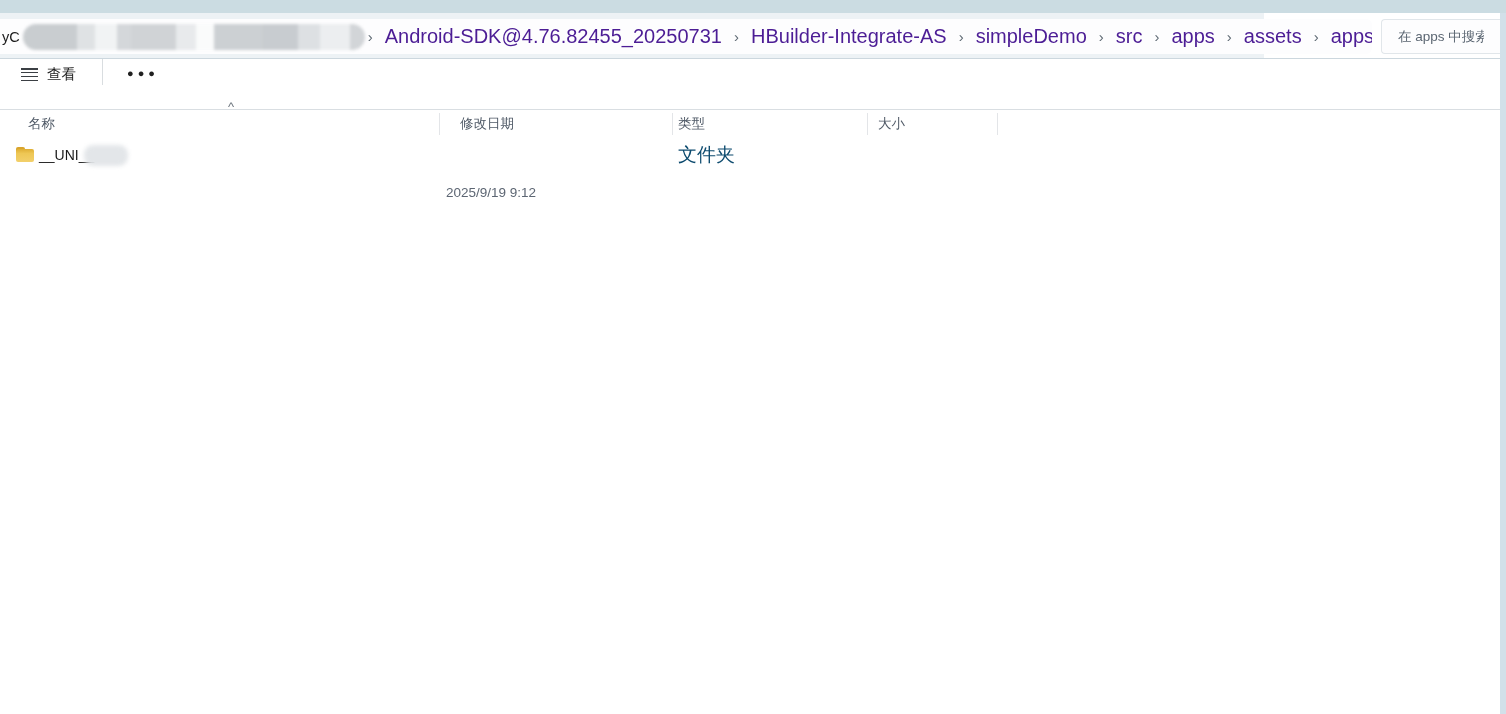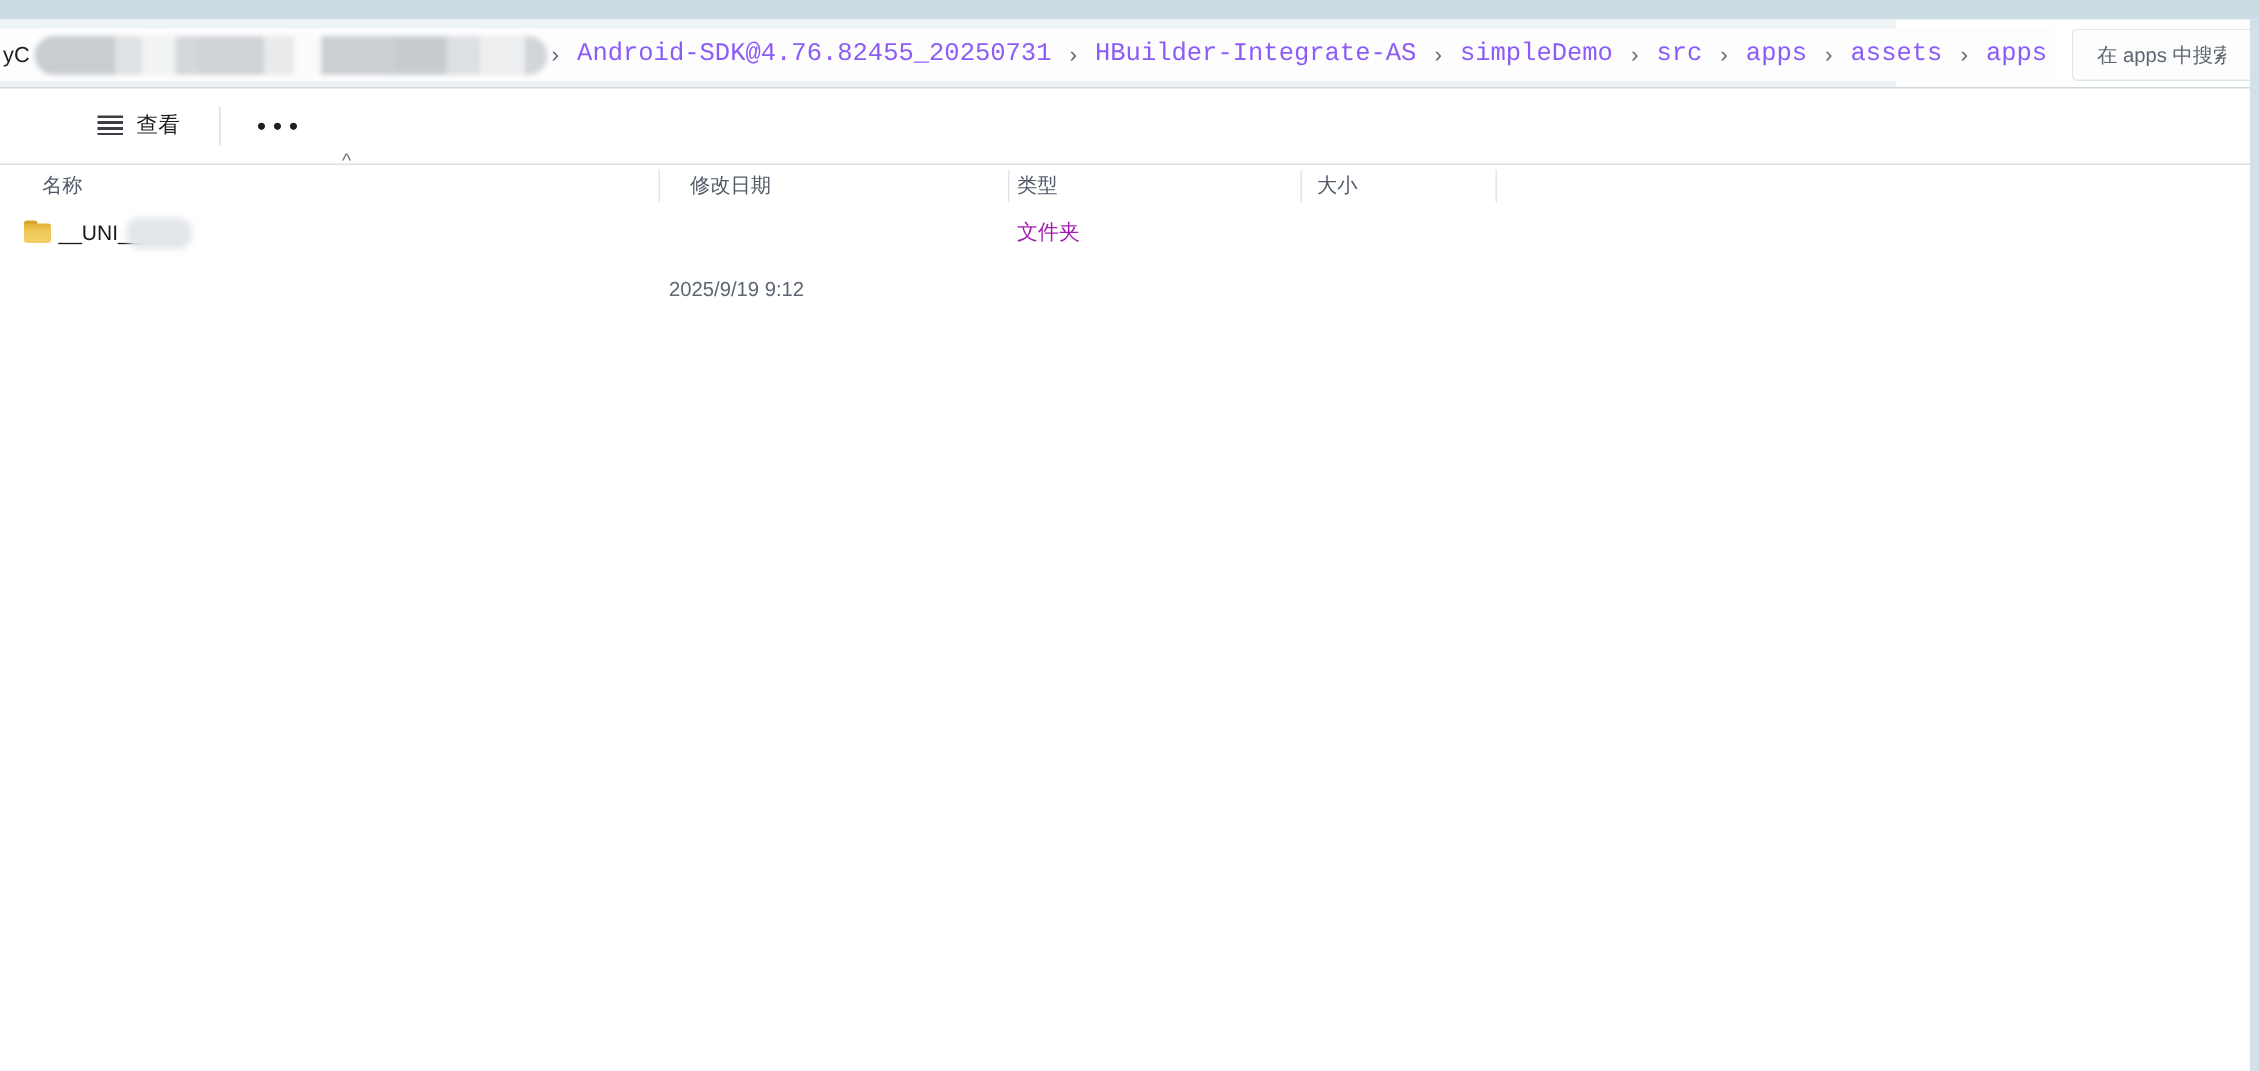--- a/index.html
+++ b/index.html
@@ -23,36 +23,36 @@
     display:flex;align-items:stretch;height:26px;margin-left:3px;border-radius:13px;
     overflow:hidden;filter:blur(1.6px);flex:none;
   }
   .redacted i{display:block;height:100%;}
   .rb1{width:54px;background:#c9cdd0;} .rb2{width:18px;background:#dfe2e4;}
   .rb3{width:22px;background:#f1f3f4;} .rb4{width:14px;background:#d4d7da;}
   .rb5{width:45px;background:#d0d3d6;} .rb6{width:20px;background:#e8eaec;}
   .rb7{width:18px;background:#fafbfb;} .rb8{width:48px;background:#ccd0d3;}
   .rb9{width:36px;background:#c8ccd0;} .rb10{width:22px;background:#dde0e3;}
   .rb11{width:30px;background:#eceef0;} .rb12{width:15px;background:#d2d5d8;}
-  .crumb-seg{font-size:17px;color:#8b5cf6;padding:0 9px;white-space:nowrap;cursor:default;font-family:Liberation Mono, monospace;}
+  .crumb-seg{font-size:20px;color:#4c1d95;padding:0 9px;white-space:nowrap;cursor:default;}
   .crumb-chev{font-size:15px;color:#5f6a74;padding:0 3px;white-space:nowrap;}
   .search-pill{
     position:absolute;left:1381px;top:6px;height:35px;width:119px;background:#fdfdfe;
     border:1px solid #e1e6ea;border-right:none;border-radius:4px 0 0 4px;box-sizing:border-box;
     display:flex;align-items:center;
   }
   .search-pill input{
     border:none;outline:none;background:transparent;width:100%;
     font-family:inherit;font-size:13.5px;color:#5b6672;padding:0 16px 0 16px;
   }
   .search-pill input::placeholder{color:#5b6672;opacity:1;}
   
   .toolbar{
     position:absolute;left:0;top:58px;width:1500px;height:50px;background:#ffffff;
-    border-top:1px solid #ccd7de;box-sizing:border-box;display:flex;align-items:center;padding-left:44px;
+    border-top:1px solid #ccd7de;box-sizing:border-box;display:flex;align-items:flex-start;
   }
   .view-btn{display:flex;align-items:center;gap:9px;margin-left:13px;padding:6px 8px;border-radius:4px;cursor:default;}
   .view-icon{
     width:17px;height:13px;
     background:repeating-linear-gradient(to bottom,#3b3f44 0 1.6px,transparent 1.6px 3.9px);
   }
   .view-label{font-size:14.5px;color:#1f1f1f;}
   .tb-divider{width:1px;height:26px;background:#d9dde0;margin:0 14px 0 18px;}
   .more-btn{font-size:11px;letter-spacing:4px;color:#202020;padding:8px 10px;border-radius:4px;cursor:default;}
   
@@ -70,21 +70,21 @@
   .sep1{left:439px;} .sep2{left:672px;} .sep3{left:867px;} .sep4{left:997px;}
   
   .file-row{position:absolute;left:0;top:141px;width:1000px;height:28px;cursor:default;}
   .folder-icon{position:absolute;left:16px;top:6px;width:18px;height:15px;}
   .folder-back{position:absolute;left:0;top:0;width:9px;height:5px;background:#d9a42c;border-radius:2px 2px 0 0;}
   .folder-body{position:absolute;left:0;top:2px;width:18px;height:13px;border-radius:2px;
     background:linear-gradient(to bottom,#dfae33,#eec755 35%,#f2d06b);}
   .file-name{position:absolute;left:39px;top:0;height:28px;display:flex;align-items:center;font-size:14px;color:#191919;white-space:nowrap;}
   .name-blur{position:absolute;left:84px;top:4px;width:44px;height:21px;background:#e3e6e9;border-radius:9px;filter:blur(2.2px);}
   .file-date{position:absolute;left:446px;top:0;height:28px;display:flex;align-items:center;font-size:13.5px;color:#5d6673;white-space:nowrap;margin-top:37px;}
-  .file-type{position:absolute;left:678px;top:0;height:28px;display:flex;align-items:center;font-size:14px;color:#a21caf;white-space:nowrap;}
+  .file-type{position:absolute;left:678px;top:0;height:28px;display:flex;align-items:center;font-size:19px;color:#0c4a6e;white-space:nowrap;}
   .file-size{position:absolute;left:878px;top:0;height:28px;display:flex;align-items:center;font-size:13.5px;color:#5d6673;white-space:nowrap;}
 </style>
 </head>
 <body>
 
 <div class="screen">
 
   <div class="titlebar"></div>
   <div class="edge-strip"></div>
 

